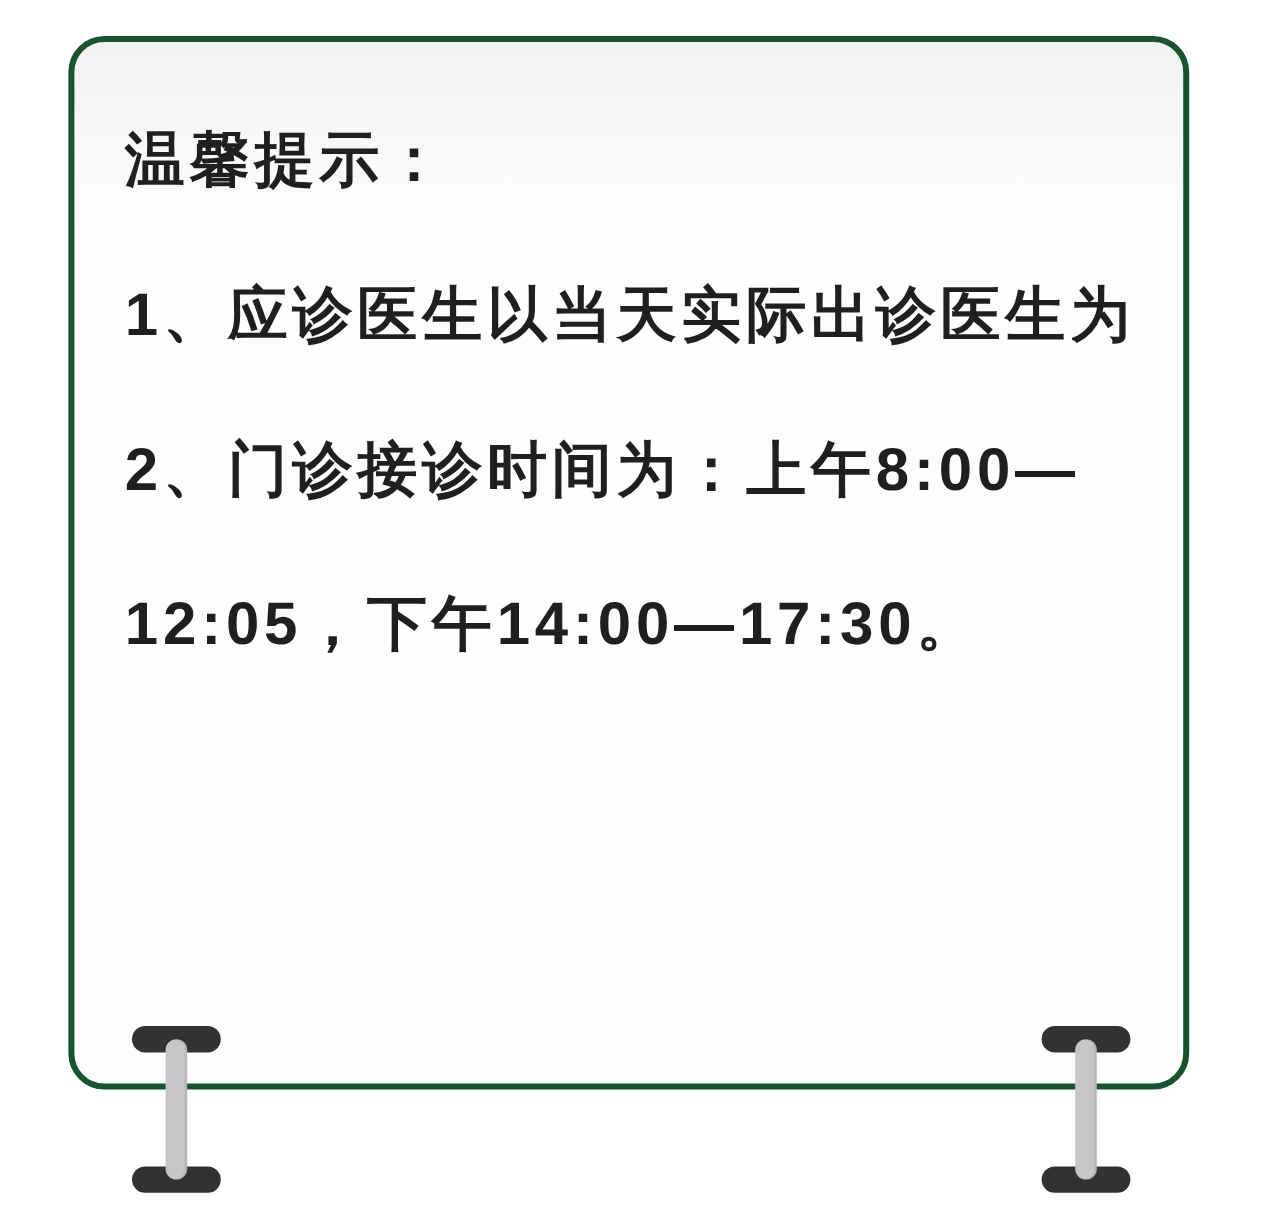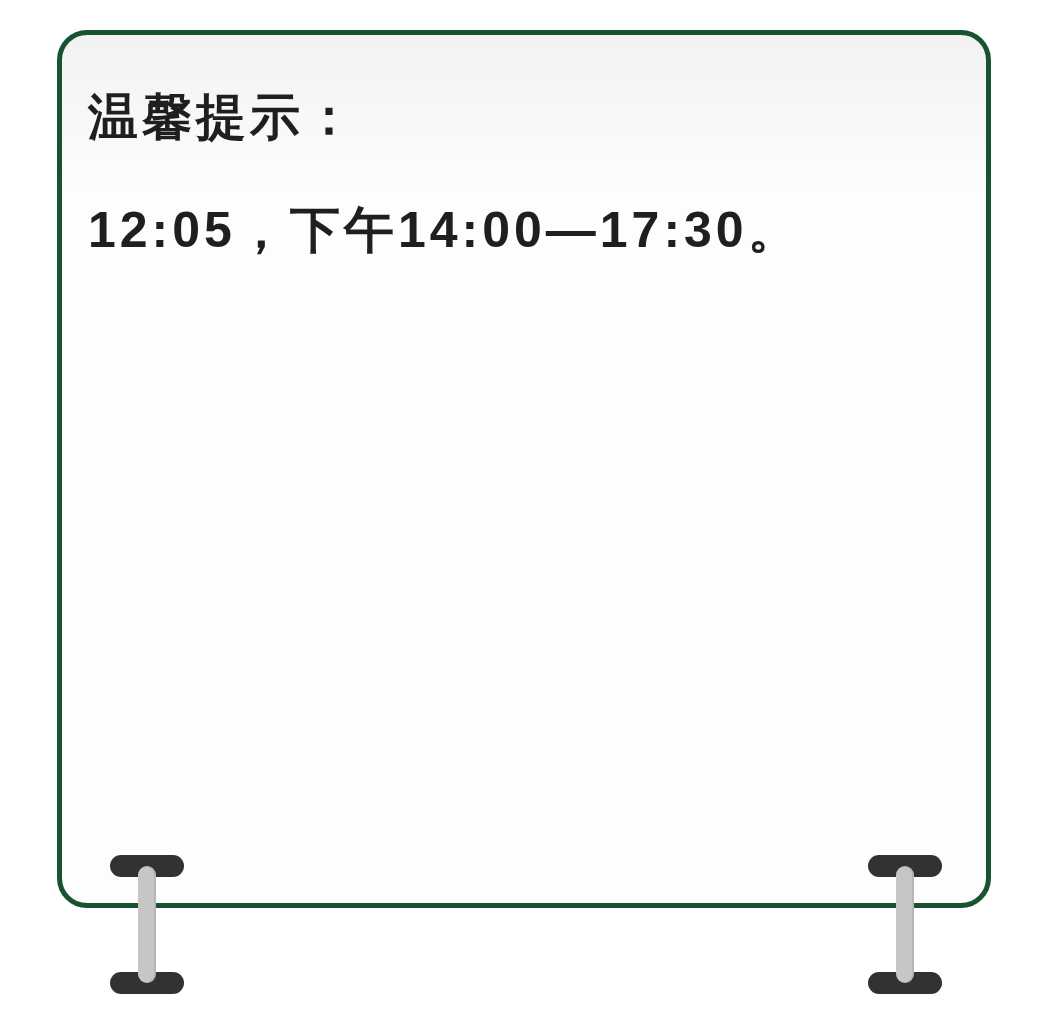--- a/index.html
+++ b/index.html
@@ -31,21 +31,21 @@
     box-sizing: content-box;
     z-index: 1;
   }
   .content {
     position: absolute;
     left: 26px;
     top: 26px;
     right: 10px;
   }
   .line {
-    margin: 0;
+    margin: 16px;
     font-size: 50px;
     font-weight: 800;
     line-height: 113px;
     letter-spacing: 4px;
     color: #1f1f1f;
     white-space: nowrap;
   }
   
   .leg {
     position: absolute;
@@ -78,20 +78,22 @@
   }
 </style>
 </head>
 <body>
 
 <div class="stage">
 
   <div class="panel">
     <div class="content">
       <p class="line">温馨提示：</p>
+      <p class="line">1、应诊医生以当天实际出诊医生为</p>
+      <p class="line">2、门诊接诊时间为：上午8:00—</p>
       <p class="line">12:05，下午14:00—17:30。</p>
     </div>
   </div>
 
   <div class="leg leg-left">
     <span class="cap cap-top"></span>
     <span class="cap cap-bottom"></span>
     <span class="pole"></span>
   </div>
 

